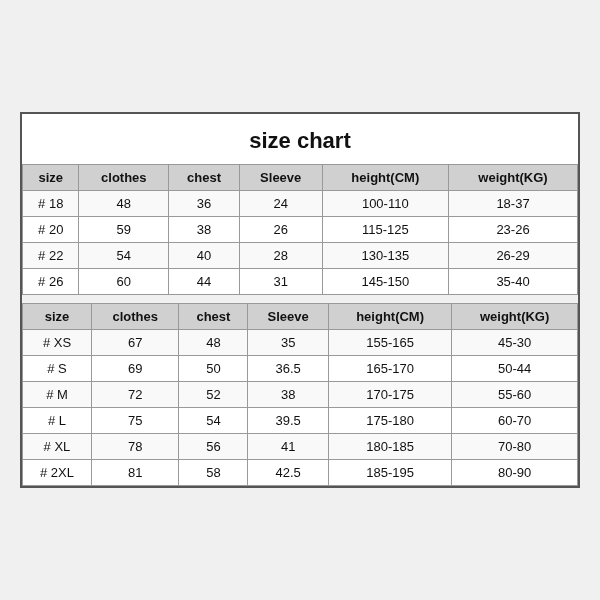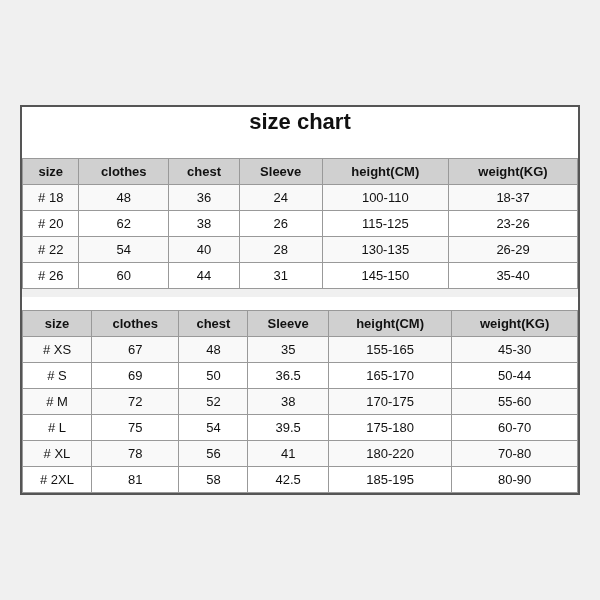--- a/index.html
+++ b/index.html
@@ -15,29 +15,28 @@
     .chart-wrapper {
       background: #fff;
       border: 2px solid #555;
       width: 560px;
       padding: 0;
     }
     .chart-title {
       text-align: center;
       font-size: 22px;
       font-weight: bold;
-      padding: 2px 0 10px 0;
+      padding: 14px 0 10px 0;
       background: #fff;
       color: #111;
     }
     table {
       width: 100%;
       border-collapse: collapse;
       font-size: 13px;
-      margin-top: 13px;
     }
     table th, table td {
       border: 1px solid #999;
       text-align: center;
       padding: 5px 4px;
       color: #111;
     }
     table thead tr {
       background: #d0d0d0;
     }
@@ -77,21 +76,21 @@
         <tr>
           <td># 18</td>
           <td>48</td>
           <td>36</td>
           <td>24</td>
           <td>100-110</td>
           <td>18-37</td>
         </tr>
         <tr>
           <td># 20</td>
-          <td>62</td>
+          <td>59</td>
           <td>38</td>
           <td>26</td>
           <td>115-125</td>
           <td>23-26</td>
         </tr>
         <tr>
           <td># 22</td>
           <td>54</td>
           <td>40</td>
           <td>28</td>
@@ -153,21 +152,21 @@
           <td>54</td>
           <td>39.5</td>
           <td>175-180</td>
           <td>60-70</td>
         </tr>
         <tr>
           <td># XL</td>
           <td>78</td>
           <td>56</td>
           <td>41</td>
-          <td>180-220</td>
+          <td>180-185</td>
           <td>70-80</td>
         </tr>
         <tr>
           <td># 2XL</td>
           <td>81</td>
           <td>58</td>
           <td>42.5</td>
           <td>185-195</td>
           <td>80-90</td>
         </tr>

